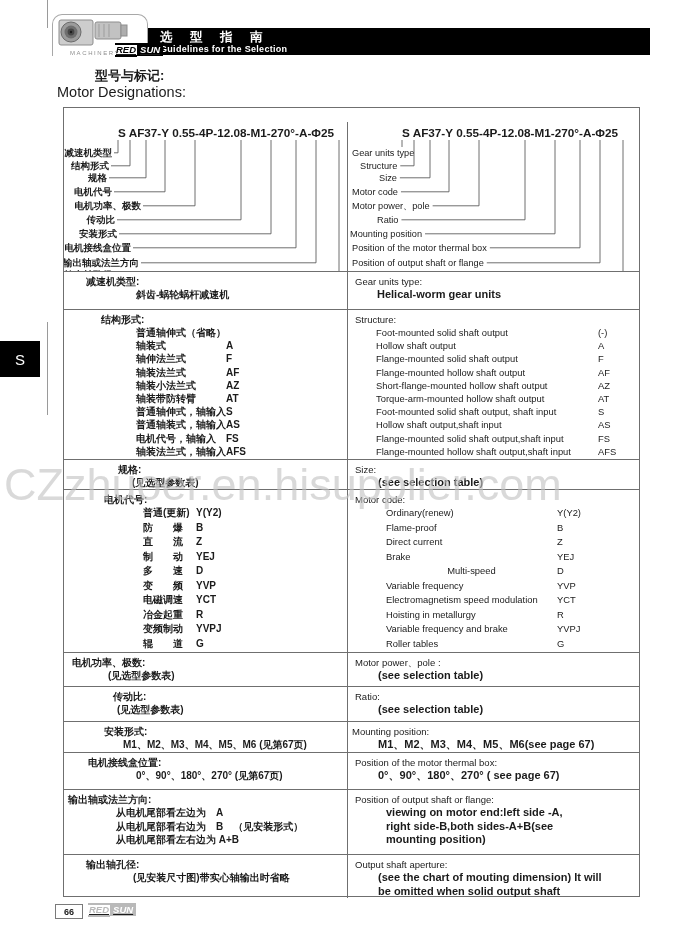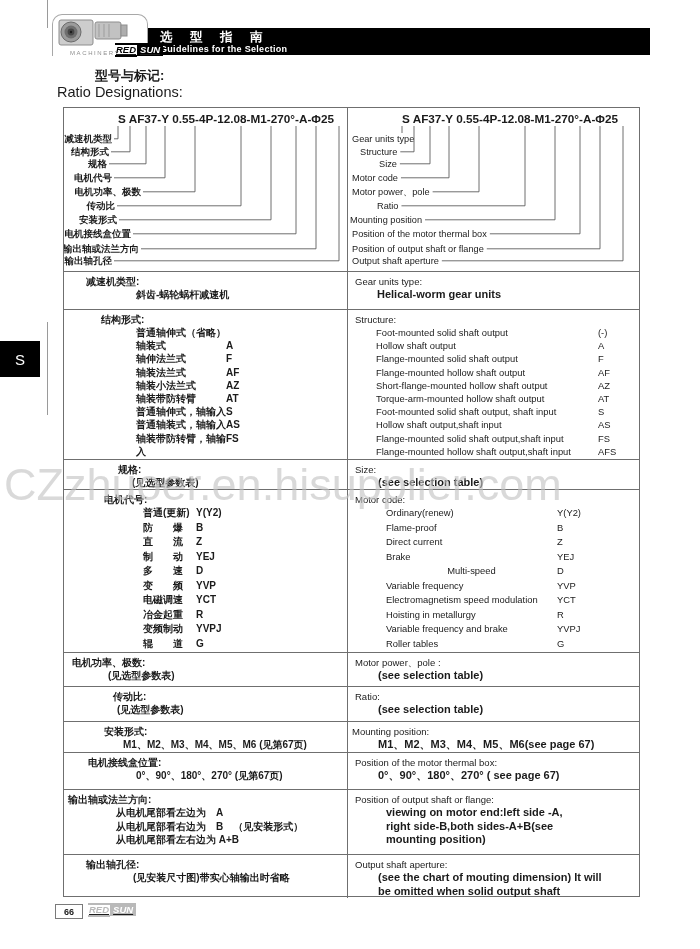--- a/index.html
+++ b/index.html
@@ -50,21 +50,21 @@
   .cell-r .title{font-size:9.5px;font-weight:normal;}
   .line{font-size:10px;line-height:13.5px;}
   .cell-r .line{font-size:11px;font-weight:bold;}
   .item{display:flex;font-size:10px;}
   .cell-r .item{font-size:9.4px;font-weight:normal;}
   .item .nm{display:inline-block;}
   .lh-struct .item,.lh-struct .line{line-height:13.2px;}
   .lh-motor .item,.lh-motor .line{line-height:14.5px;}
 
   svg text{fill:#1b1b1b;}
-  .diag-cell{padding:0;}
+  .diag-cell{padding:0;margin-top:14px;}
 
   
   #watermark{left:4px;top:460px;width:696px;font-size:45px;line-height:1.1;color:#c3c3c3;
     opacity:.62;z-index:6;pointer-events:none;white-space:nowrap;letter-spacing:0;}
 
   
   #page-num{left:55px;top:904px;width:26px;height:13px;border:1px solid #7a7a7a;
     font-size:9px;font-weight:bold;display:flex;align-items:center;justify-content:center;}
   #footer-logo{left:88px;top:903px;}
 </style>
@@ -90,21 +90,21 @@
     <rect x="68" y="10" width="6" height="11" fill="#aeaeae" stroke="#8d8d8d"></rect>
   </svg>
 </div>
 <div class="abs" id="machinery-label">MACHINERY</div>
 <div class="abs redsun" id="header-logo">
   <span class="rs-red">RED</span>
     <span class="rs-sun">SUN</span>
 </div>
 
 <div class="abs" id="heading-cn">型号与标记:</div>
-<div class="abs" id="heading-en">Ratio Designations:</div>
+<div class="abs" id="heading-en">Motor Designations:</div>
 
 <div class="abs" id="side-tab">S</div>
 <div class="abs" id="side-line"></div>
 
 <div class="abs" id="spec-table">
   <div class="t-row first" id="diagram-row" style="height:163px;">
     <div class="cell cell-l diag-cell">
       <svg id="diag-cn" width="283" height="162">
           <text x="54" y="15" font-size="11" font-weight="bold" textLength="216" lengthAdjust="spacingAndGlyphs">S AF37-Y 0.55-4P-12.08-M1-270°-A-Φ25</text>
           <text y="34" font-size="9.5" x="48" text-anchor="end" font-weight="bold">减速机类型</text>
@@ -214,21 +214,21 @@
           </div>
           <div class="item" style="padding-left: 72px;">
             <span class="nm" style="width: 90px;">普通轴伸式，轴输入</span>
             <span class="cd">S</span>
           </div>
           <div class="item" style="padding-left: 72px;">
             <span class="nm" style="width: 90px;">普通轴装式，轴输入</span>
             <span class="cd">AS</span>
           </div>
           <div class="item" style="padding-left: 72px;">
-            <span class="nm" style="width: 90px;">轴装带防转臂，轴输入</span>
+            <span class="nm" style="width: 90px;">电机代号，轴输入</span>
             <span class="cd">FS</span>
           </div>
           <div class="item" style="padding-left: 72px;">
             <span class="nm" style="width: 90px;">轴装法兰式，轴输入</span>
             <span class="cd">AFS</span>
           </div>
         </div>
         <div class="cell cell-r lh-struct">
           <div class="title" style="padding-left: 7px;">Structure:</div>
           <div class="item" style="padding-left: 28px;">

